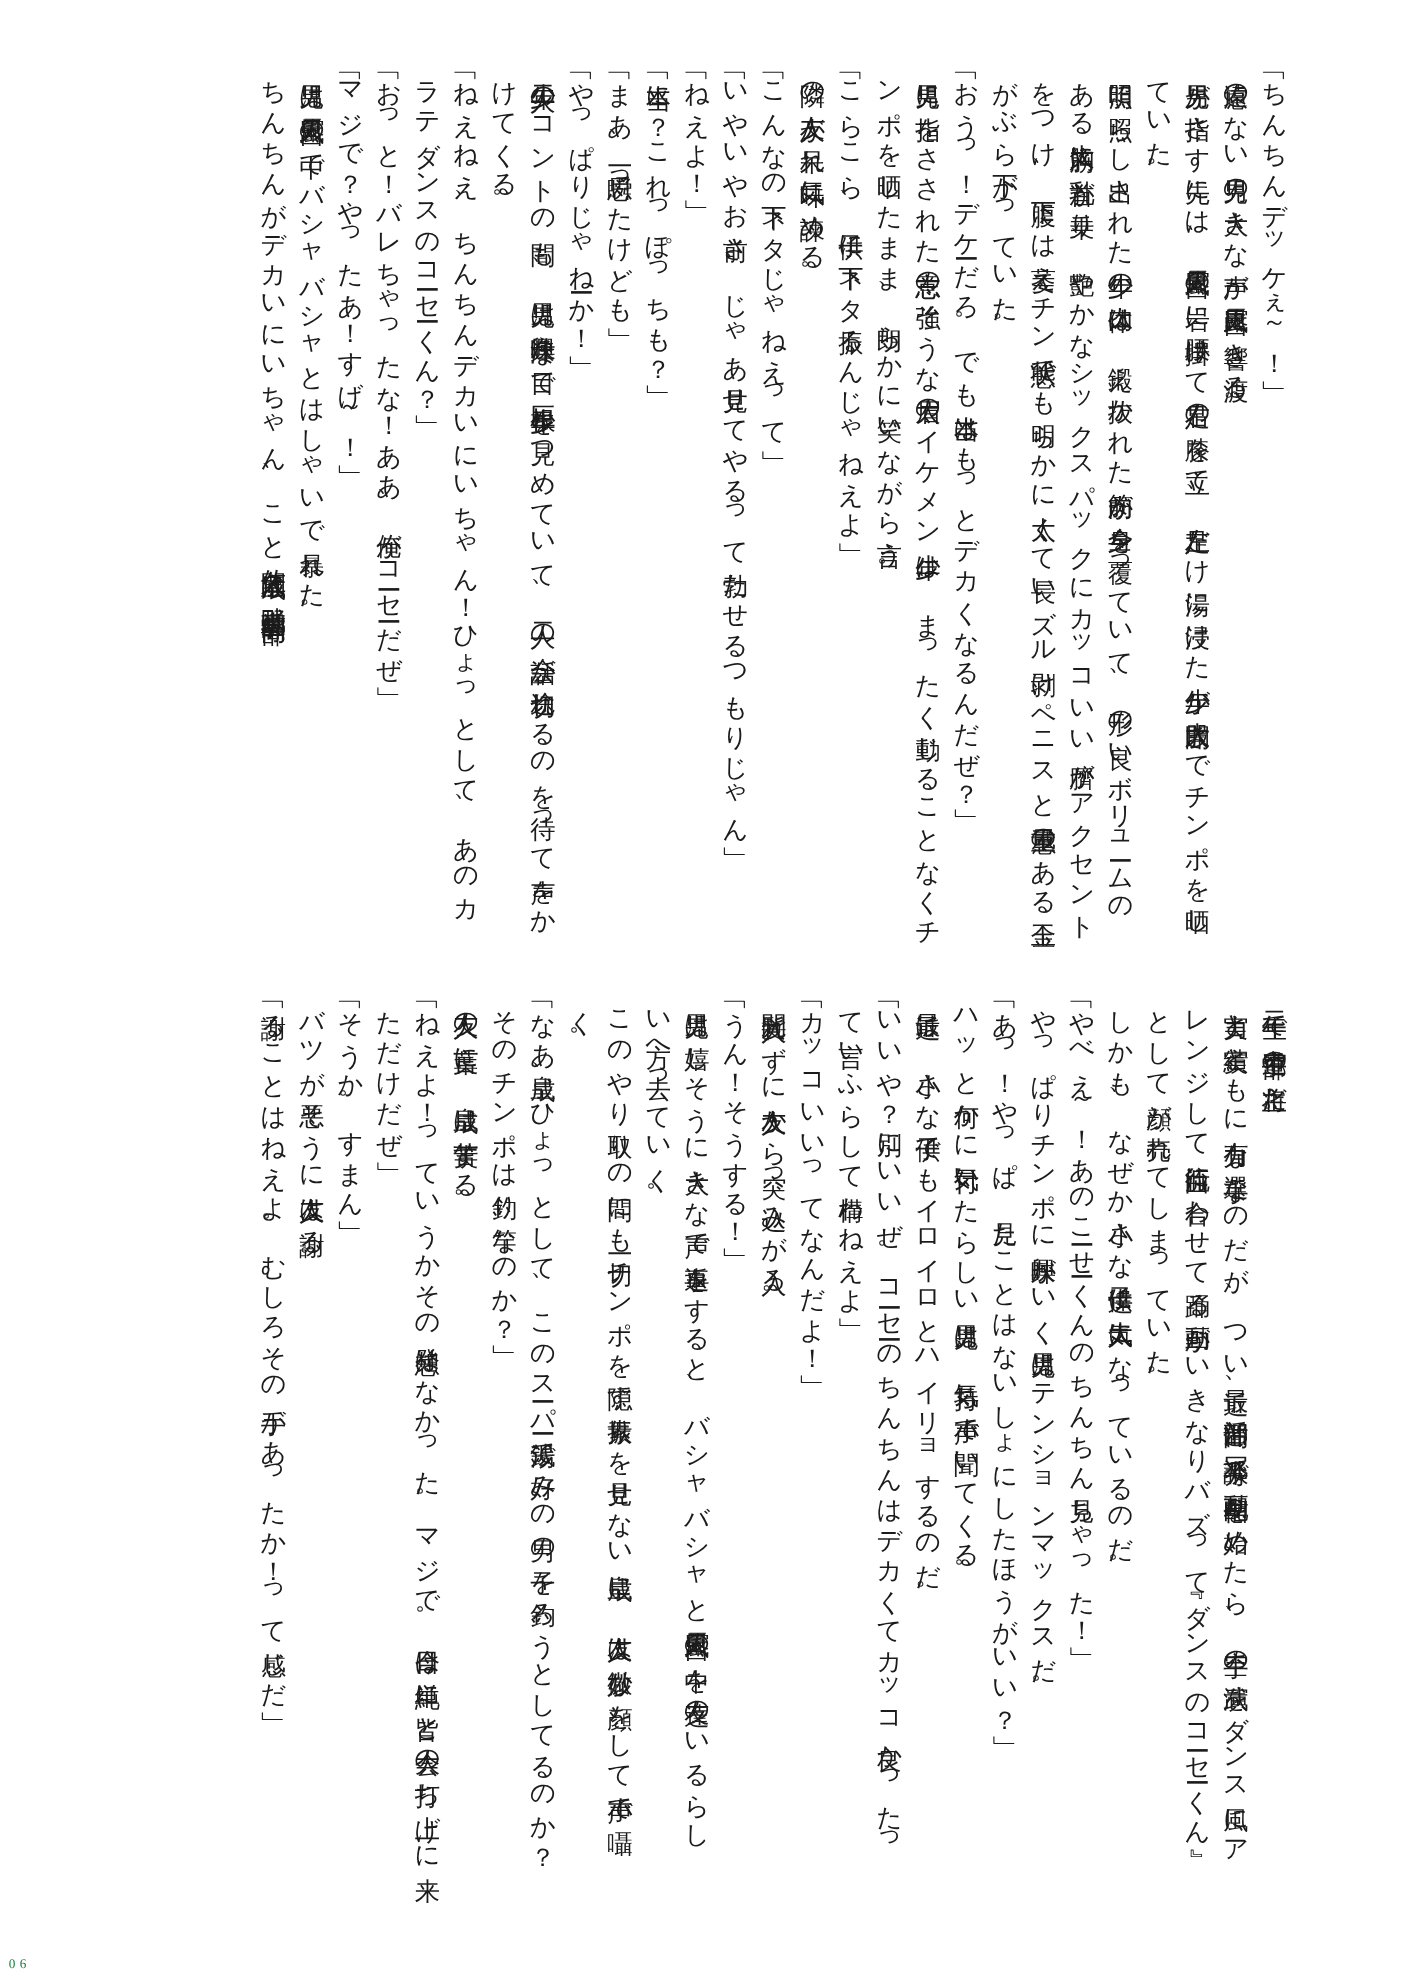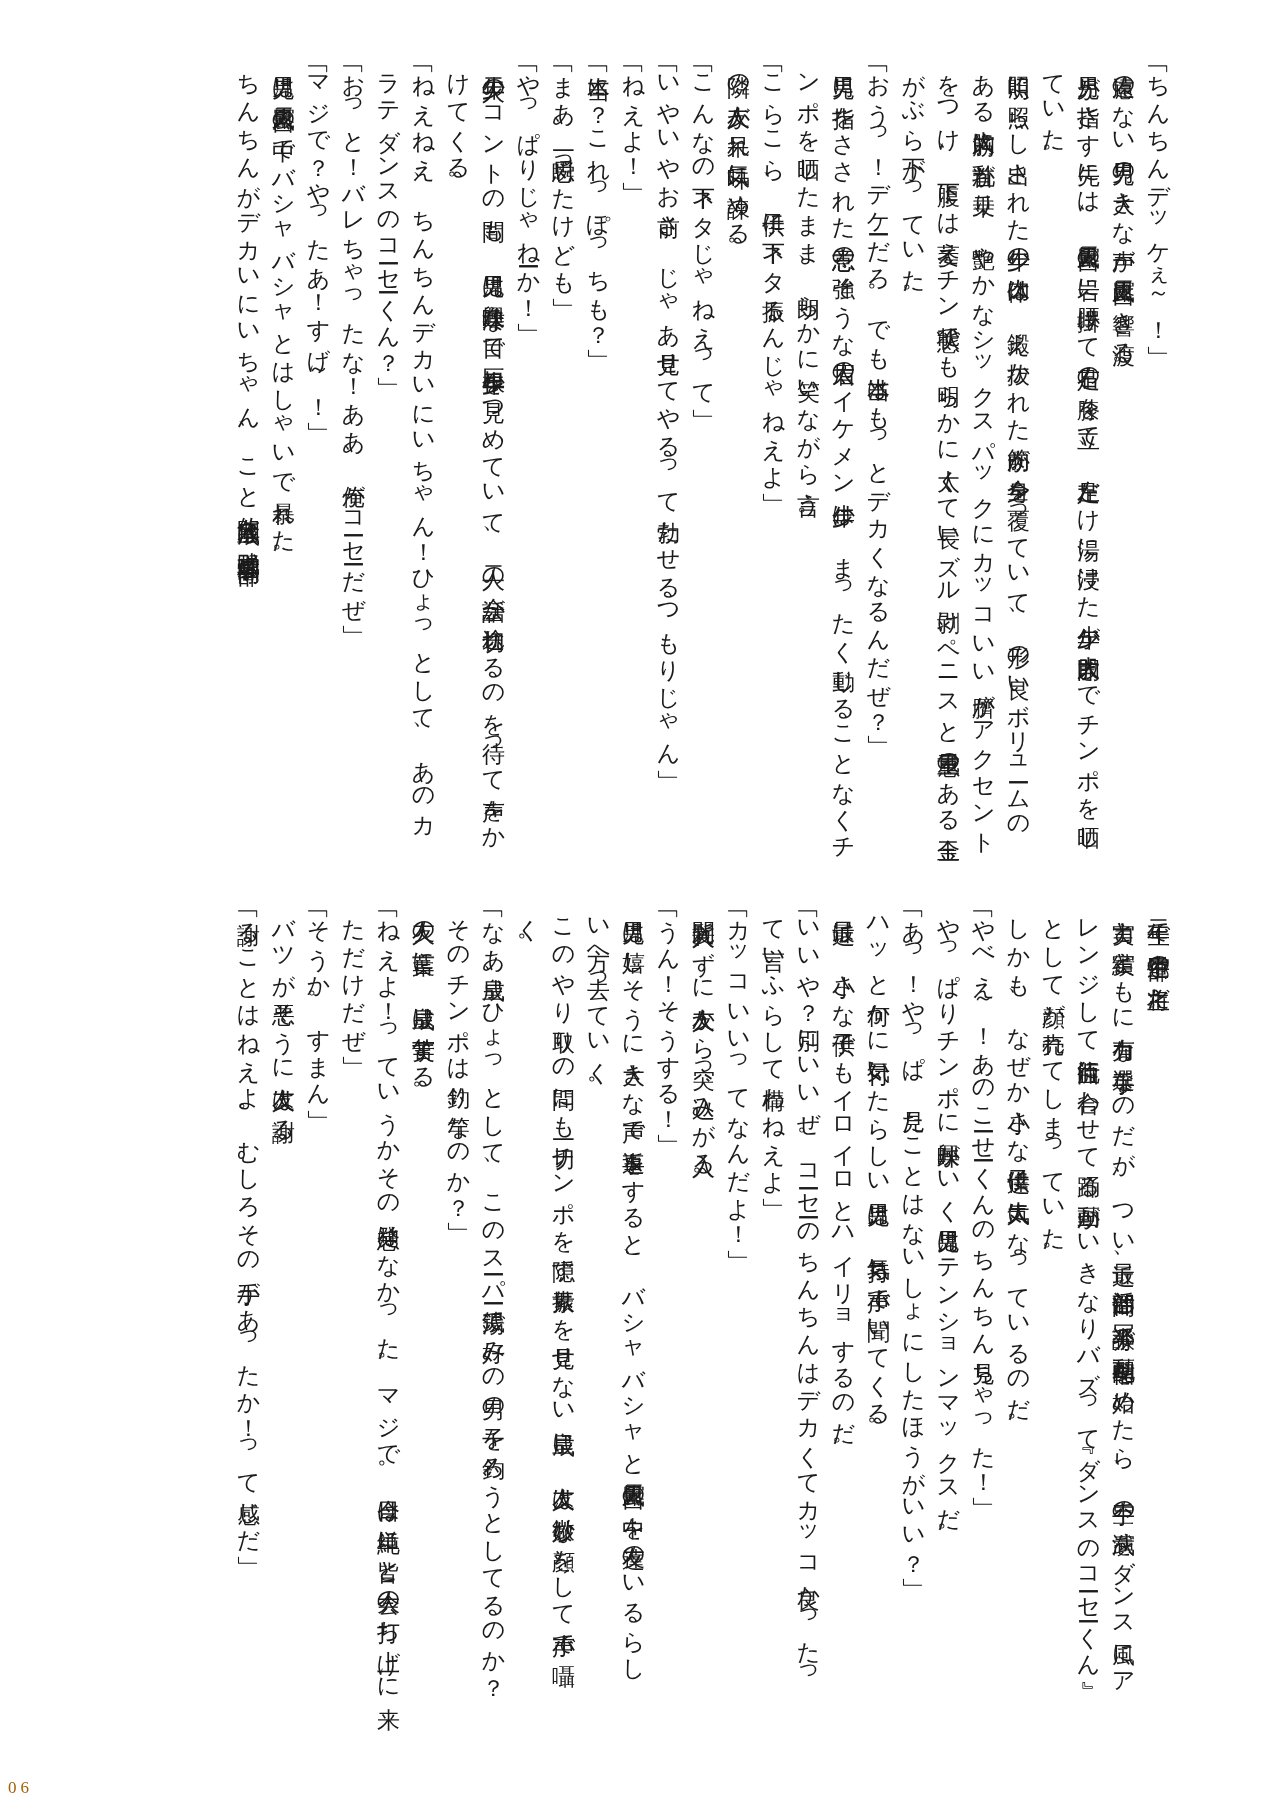--- a/index.html
+++ b/index.html
@@ -23,23 +23,23 @@
     line-break: normal;
     font-weight: 500;
   }
   .text-block p { margin: 0; padding: 0; }
   .block-top    { top: 58px;  height: 792px; }
   .block-bottom { top: 903px; height: 792px; }
   .page-number {
     position: absolute;
     left: 8px;
     top: 1778px;
-    font-size: 17px;
+    font-size: 12px;
     letter-spacing: 4px;
-    color: #a16207;
+    color: #15803d;
   }
 </style>
 </head>
 <body>
 
 <div class="page">
   <section class="text-block block-top">
       <p>「ちんちんデッケぇ～！」</p>
       <p>遠慮のない男児の大きな声が露天風呂に響き渡る。</p>
       <p>男児が指さす先には、露天風呂の岩に腰掛けて右足の膝を立て、左足だけ湯に浸けた少年が大股開きでチンポを晒していた。</p>

